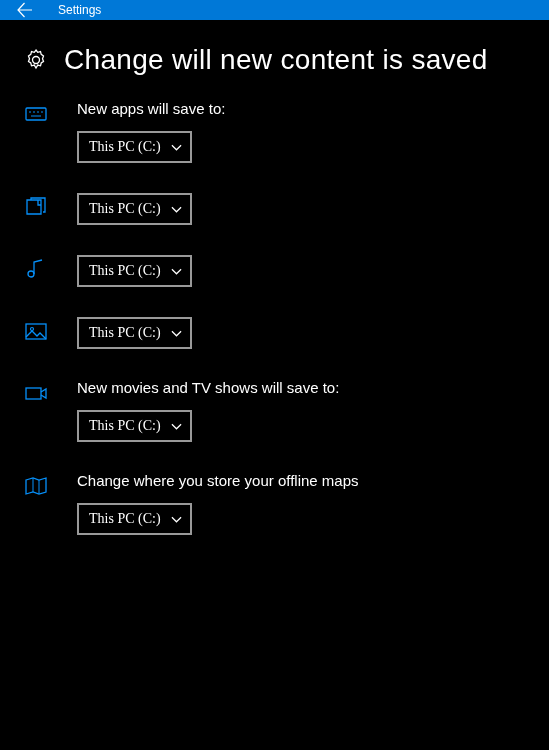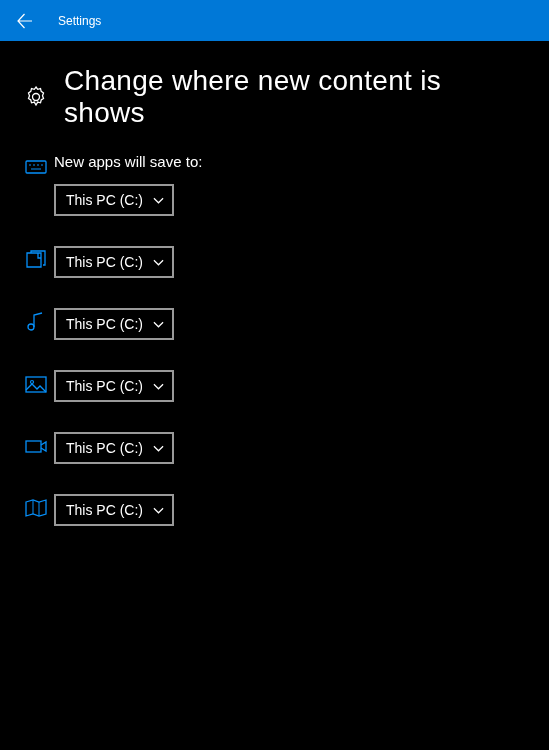--- a/index.html
+++ b/index.html
@@ -9,21 +9,21 @@
     }
     body {
       width: 549px;
       height: 750px;
       background: #000000;
       font-family: "Segoe UI", Arial, sans-serif;
       color: #ffffff;
       overflow: hidden;
     }
     .titlebar {
-      height: 41px;
+      height: 20px;
       background: #0078d7;
       display: flex;
       align-items: center;
     }
     .back-button {
       width: 47px;
       height: 31px;
       display: flex;
       align-items: center;
       justify-content: center;
@@ -57,21 +57,21 @@
     }
     .description {
       font-size: 15px;
       line-height: 1.4;
       margin-bottom: 26px;
       padding-right: 90px;
     }
     .setting-row {
       display: flex;
       align-items: flex-start;
-      gap: 6px;
+      gap: 29px;
       margin-bottom: 30px;
     }
     .setting-icon {
       width: 24px;
       height: 24px;
       flex-shrink: 0;
       margin-top: 2px;
     }
     .setting-icon svg {
       width: 24px;
@@ -93,20 +93,21 @@
       height: 32px;
       padding: 0 8px 0 10px;
       cursor: pointer;
       min-width: 112px;
       justify-content: space-between;
     }
     .dropdown-value {
       font-size: 14px;
       color: #ffffff;
       padding-right: 10px;
+      font-family: Liberation Serif, serif;
     }
     .chevron {
       width: 11px;
       height: 11px;
       flex-shrink: 0;
     }
   </style>
 </head>
 <body>
 
@@ -120,21 +121,21 @@
 </div>
 
 <div class="content">
   <div class="header">
     <div class="header-icon">
       <svg viewBox="0 0 24 24" width="24" height="24">
         <path fill="none" stroke="#ffffff" stroke-width="1.3" d="M12 8.5a3.5 3.5 0 100 7 3.5 3.5 0 000-7z"></path>
         <path fill="none" stroke="#ffffff" stroke-width="1.3" d="M12 2l1.7 2.3 2.8-.7 .7 2.8L19.5 8l-1 2.7 1 2.7-2.3 1.6-.7 2.8-2.8-.7L12 20l-1.7-2.9-2.8.7-.7-2.8L4.5 13.4l1-2.7-1-2.7L6.8 6.4l.7-2.8 2.8.7z"></path>
       </svg>
     </div>
-    <h1 class="page-title">Change where new content is shows</h1>
+    <h1 class="page-title">Change will new content is saved</h1>
   </div>
 
 
   <div class="setting-row">
     <div class="setting-icon">
       <svg viewBox="0 0 24 24">
         <rect x="2" y="6" width="20" height="12" rx="1" fill="none" stroke="#0690fa" stroke-width="1.3"></rect>
         <line x1="5" y1="10" x2="7" y2="10" stroke="#0690fa" stroke-width="1"></line>
         <line x1="9" y1="10" x2="11" y2="10" stroke="#0690fa" stroke-width="1"></line>
         <line x1="13" y1="10" x2="15" y2="10" stroke="#0690fa" stroke-width="1"></line>
@@ -207,38 +208,40 @@
   </div>
 
   <div class="setting-row">
     <div class="setting-icon">
       <svg viewBox="0 0 24 24">
         <rect x="2" y="7" width="15" height="11" fill="none" stroke="#0690fa" stroke-width="1.3"></rect>
         <path d="M17 11 l5 -3 v9 l-5 -3" fill="none" stroke="#0690fa" stroke-width="1.3"></path>
       </svg>
     </div>
     <div class="setting-body">
+      <span class="setting-label">New movies and TV shows will save to:</span>
       <div class="dropdown">
         <span class="dropdown-value">This PC (C:)</span>
         <svg class="chevron" viewBox="0 0 12 12">
             <path d="M1 3.5 L6 8.5 L11 3.5" stroke="#ffffff" stroke-width="1.3" fill="none"></path>
           </svg>
       </div>
     </div>
   </div>
 
   <div class="setting-row">
     <div class="setting-icon">
       <svg viewBox="0 0 24 24">
         <path d="M2 6 l7 -2 l6 2 l7 -2 v14 l-7 2 l-6 -2 l-7 2 z" fill="none" stroke="#0690fa" stroke-width="1.3"></path>
         <line x1="9" y1="4" x2="9" y2="18" stroke="#0690fa" stroke-width="1"></line>
         <line x1="15" y1="6" x2="15" y2="20" stroke="#0690fa" stroke-width="1"></line>
       </svg>
     </div>
     <div class="setting-body">
+      <span class="setting-label">Change where you store your offline maps</span>
       <div class="dropdown">
         <span class="dropdown-value">This PC (C:)</span>
         <svg class="chevron" viewBox="0 0 12 12">
             <path d="M1 3.5 L6 8.5 L11 3.5" stroke="#ffffff" stroke-width="1.3" fill="none"></path>
           </svg>
       </div>
     </div>
   </div>
 
 </div>

